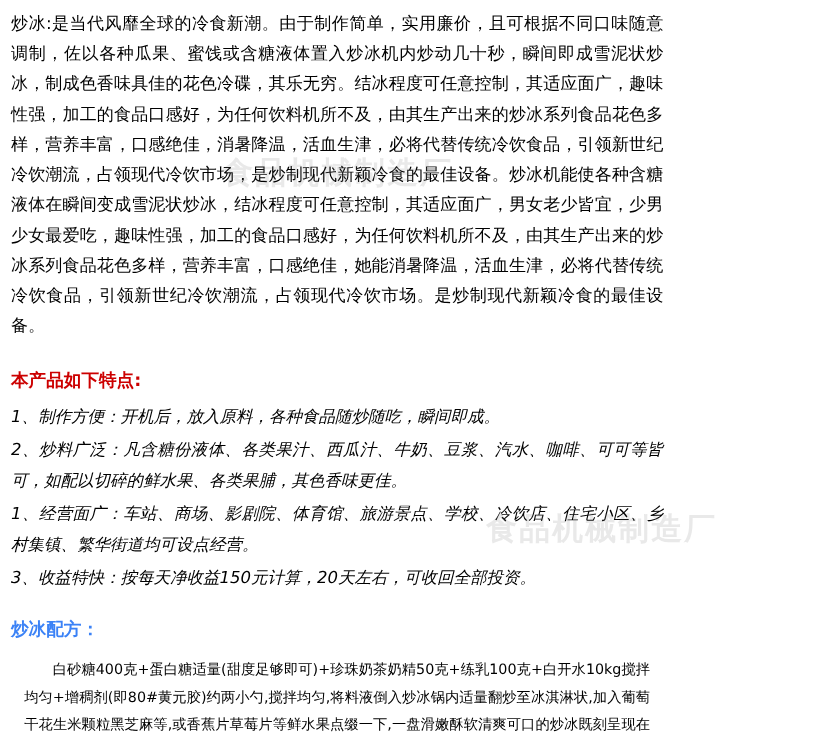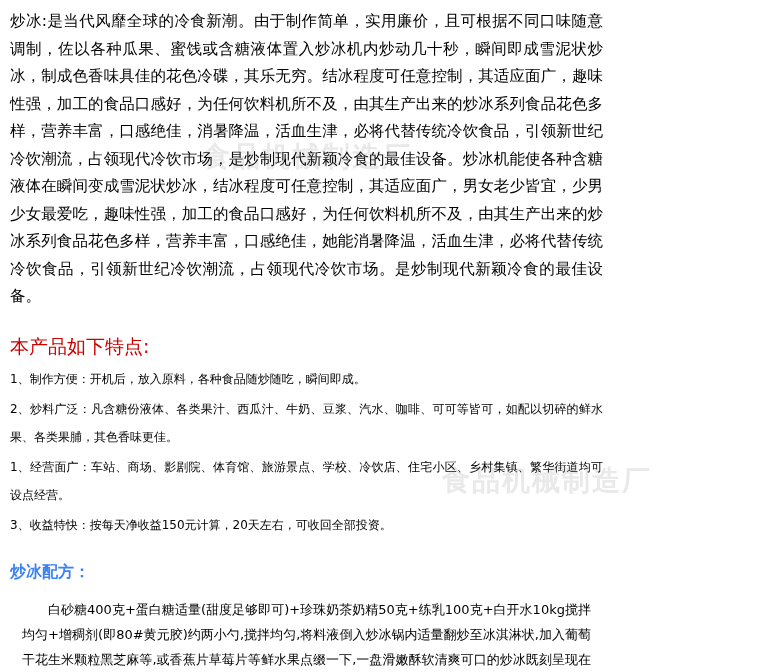--- a/index.html
+++ b/index.html
@@ -24,37 +24,38 @@
   }
   .intro {
     font-size: 15.5px;
     line-height: 27.5px;
     text-align: justify;
     text-justify: inter-ideograph;
     letter-spacing: 0px;
     margin: 0;
   }
   .section-title {
-    font-size: 19px;
-    font-weight: normal;
+    font-size: 16px;
+    font-weight: bold;
     color: #cc0000;
     margin: 22px 0 6px 0;
     line-height: 26px;
   }
   .feature-list {
     margin: 0;
     padding: 0;
     list-style: none;
   }
   .feature-list li {
-    font-size: 12px;
+    font-size: 15px;
     line-height: 28px;
     text-align: justify;
     text-justify: inter-ideograph;
     margin: 0 0 2px 0;
+    font-style: italic;
   }
   .recipe-title {
     font-size: 16px;
     font-weight: bold;
     color: #3b82f6;
     margin: 20px 0 4px 0;
     line-height: 26px;
   }
   .recipe-body {
     font-size: 13px;

